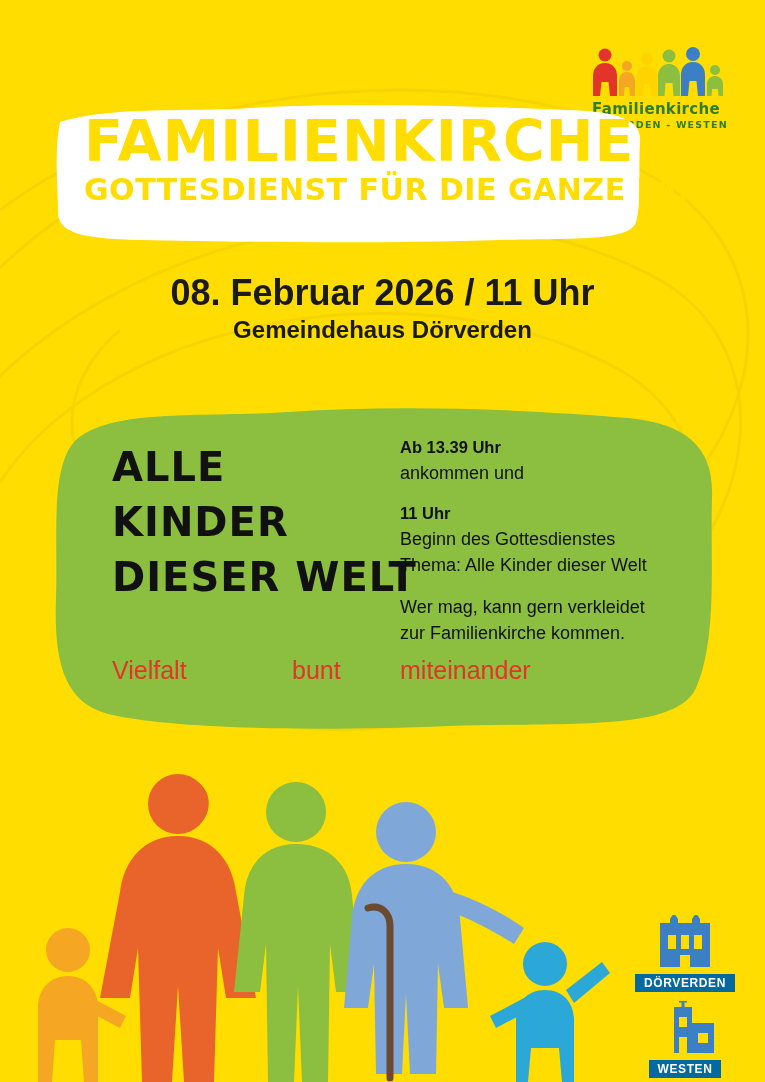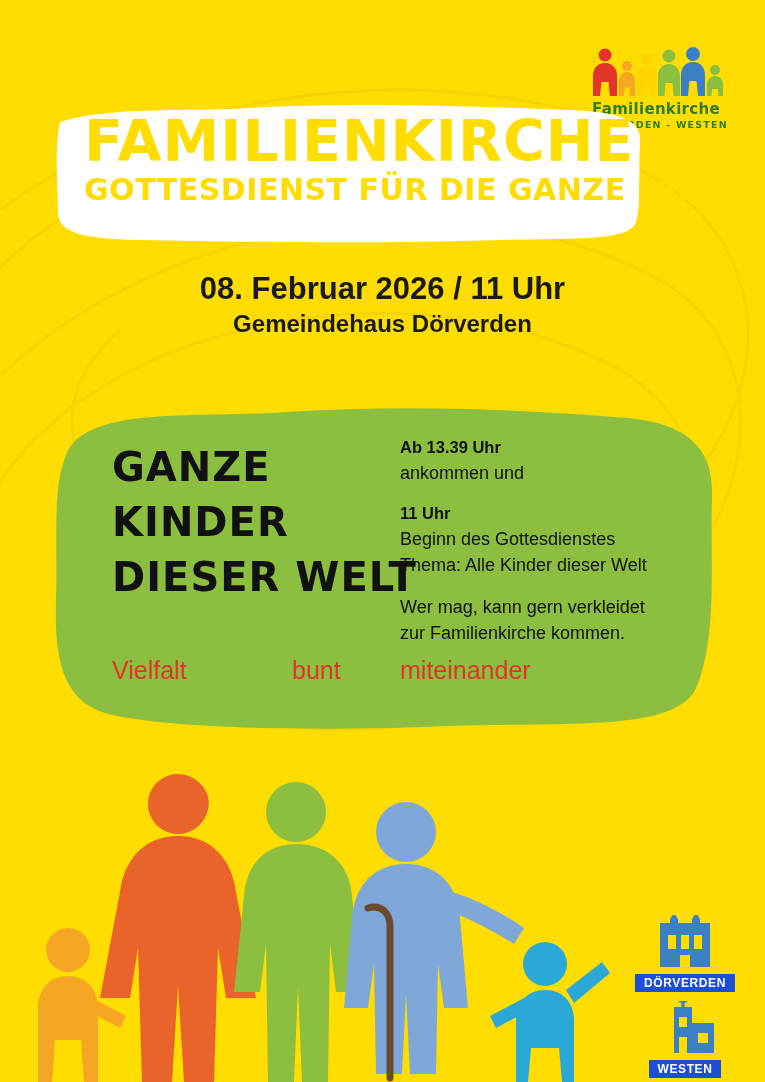--- a/index.html
+++ b/index.html
@@ -59,21 +59,21 @@
     color:#FFDD00;
     margin-top:4px;
     white-space:nowrap;
   }
 
   
   .datebox{
     position:absolute;top:270px;left:0;width:765px;text-align:center;
     color:#1a1a1a;
   }
-  .datebox .l1{font-size:31px;font-weight:700;line-height:1.25;}
+  .datebox .l1{font-size:36px;font-weight:700;line-height:1.25;}
   .datebox .l2{font-size:24px;font-weight:700;line-height:1.25;}
 
   
   .blob{
     position:absolute;left:48px;top:398px;width:672px;height:340px;
   }
   .blob svg{position:absolute;inset:0;width:100%;height:100%;}
   .blob-content{position:absolute;inset:0;}
 
   .bigtitle{
@@ -107,21 +107,21 @@
   .people{position:absolute;left:0;bottom:0;width:765px;height:330px;}
   .people svg{display:block;width:100%;height:100%;}
 
   
   .church{
     position:absolute;right:26px;text-align:center;width:108px;
   }
   .church.c1{bottom:90px;}
   .church.c2{bottom:4px;}
   .church .name{
-    font-size:12px;font-weight:700;color:#ffffff;background:#1d4ed8;
+    font-size:12px;font-weight:700;color:#ffffff;background:#0369a1;
     display:inline-block;padding:2px 9px;letter-spacing:.6px;margin-top:1px;
   }
 </style>
 </head>
 <body>
 
 <div class="poster">
 
   <div class="swirls">
     <svg viewBox="0 0 765 1082" preserveAspectRatio="none" aria-hidden="true">
@@ -188,21 +188,21 @@
     <div class="l1">08. Februar 2026 / 11 Uhr</div>
     <div class="l2">Gemeindehaus Dörverden</div>
   </div>
 
   <div class="blob">
     <svg viewBox="0 0 672 340" preserveAspectRatio="none" aria-hidden="true">
       <path fill="#8CBE3F" d="M26 44 C 60 10, 150 20, 240 14 C 360 6, 480 12, 580 20 C 640 26, 666 50, 664 100 C 662 160, 670 240, 648 290 C 628 334, 520 324, 400 328 C 250 334, 120 330, 60 316 C 14 304, 6 260, 8 200 C 10 140, 2 72, 26 44 Z"></path>
     </svg>
     <div class="blob-content">
       <div class="bigtitle">
-        <div>GANZE</div>
+        <div>ALLE</div>
         <div>KINDER</div>
         <div>DIESER WELT</div>
       </div>
 
       <div class="schedule">
         <div class="grp">
           <div class="bold">Ab 13.39 Uhr</div>
           <div class="reg">ankommen und</div>
         </div>
         <div class="grp">

